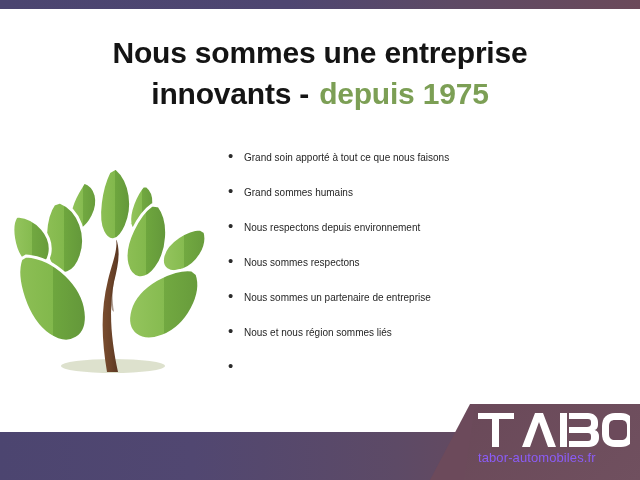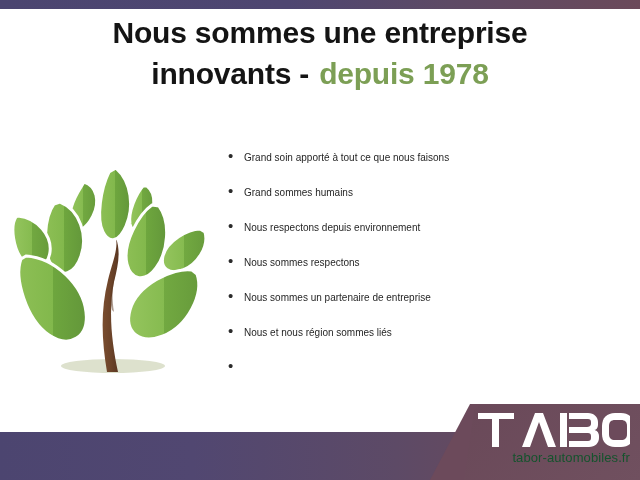--- a/index.html
+++ b/index.html
@@ -20,21 +20,21 @@
   .top-bar {
     position: absolute;
     left: 0; top: 0;
     width: 640px; height: 9px;
     background: linear-gradient(to right, #4b4570 0%, #4e4671 45%, #5d4a65 70%, #6b4a5a 100%);
   }
 
   
   .headline {
     position: absolute;
-    left: 0; top: 12px;
+    left: 0; top: 32px;
     width: 640px;
     text-align: center;
     font-size: 30px;
     font-weight: bold;
     line-height: 1.38;
     color: #141414;
     letter-spacing: -0.2px;
   }
   .headline .line { display: block; }
   .headline .accent {
@@ -109,38 +109,38 @@
     left: 478px;
     top: 413px;
     width: 152px;
     height: 34px;
   }
   .logo-url {
     position: absolute;
     left: 478px;
     top: 450px;
     width: 152px;
-    text-align: right;
+    text-align: left;
     font-size: 13px;
-    color: #14532d;
+    color: #8b5cf6;
     letter-spacing: 0.1px;
     font-family: "Liberation Sans", sans-serif;
   }
 </style>
 </head>
 <body>
 
 <div id="slide">
 
   <div class="top-bar"></div>
 
   <div class="headline">
     <span class="line">Nous sommes une entreprise</span>
     <span class="line">
-      <span>innovants -</span><span class="accent">depuis 1978</span>
+      <span>innovants -</span><span class="accent">depuis 1975</span>
     </span>
   </div>
 
   <div class="tree-wrap">
     <svg width="210" height="218" viewBox="0 0 210 218" xmlns="http://www.w3.org/2000/svg">
       <defs>
         <linearGradient id="lfA" x1="0" y1="0" x2="1" y2="0">
           <stop offset="0%" stop-color="#8dbf55"></stop>
             <stop offset="50%" stop-color="#82b84c"></stop>
           <stop offset="50%" stop-color="#6ea63e"></stop>

